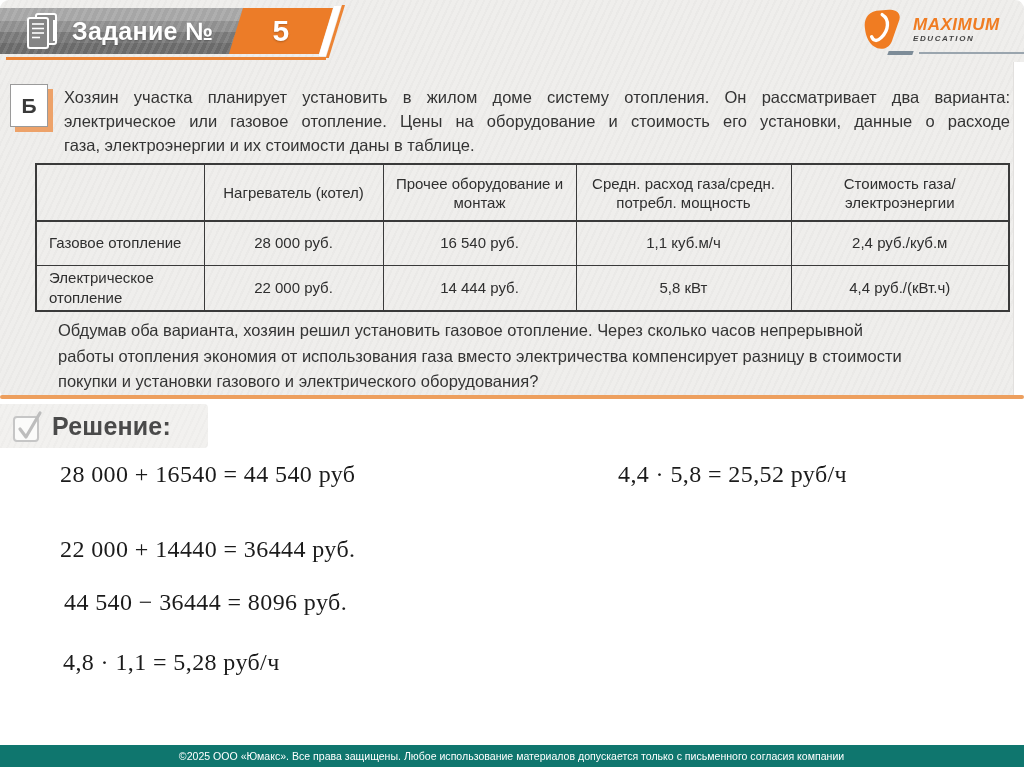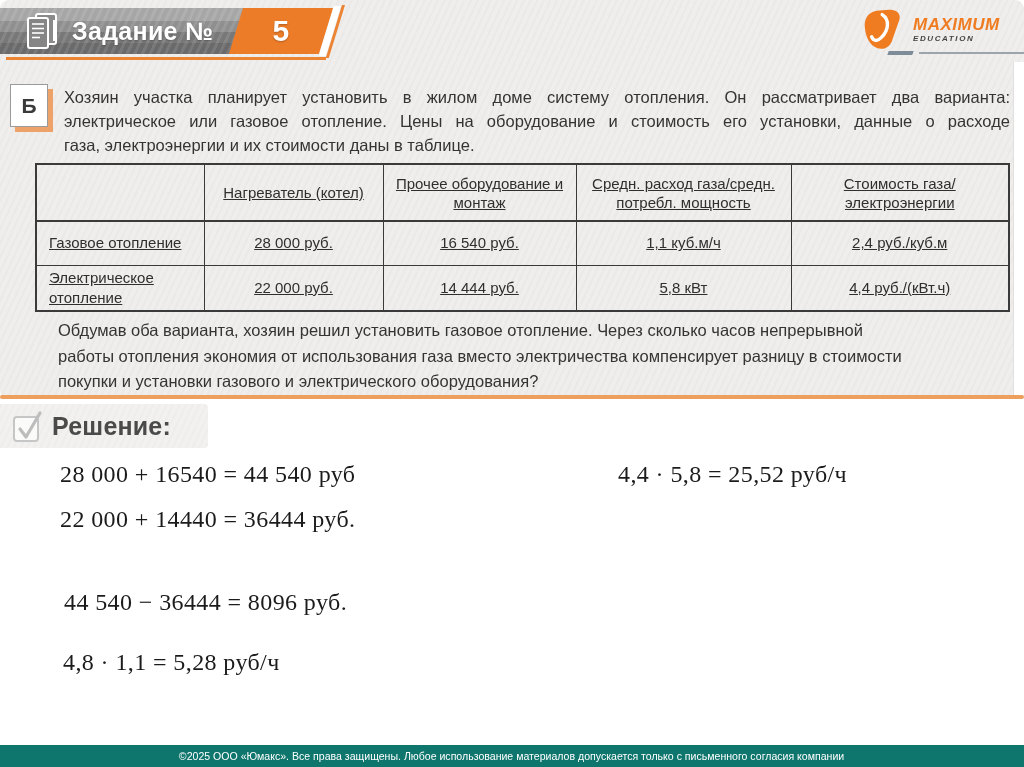--- a/index.html
+++ b/index.html
@@ -63,21 +63,21 @@
   
   .statement { position:absolute; left:64px; top:85px; width:946px;
     font-size:16.5px; line-height:24px; color:#343434; }
   .statement .jline { text-align:justify; text-align-last:justify; }
   .question { position:absolute; left:58px; top:318px; width:952px;
     font-size:16.5px; line-height:25.5px; color:#343434; }
 
   
   table.data-table { position:absolute; left:35px; top:163px; width:973px;
     border-collapse:collapse; table-layout:fixed; border:2px solid #3a3a3a;
-    font-size:15px; color:#2f2f2f;text-decoration:underline; }
+    font-size:15px; color:#2f2f2f; }
   table.data-table th, table.data-table td { border:1px solid #3a3a3a; }
   table.data-table th { font-weight:normal; text-align:center; vertical-align:middle;
     height:57px; padding:3px 10px; line-height:19px; overflow-wrap:anywhere; }
   table.data-table tr.head th { border-bottom:2px solid #3a3a3a; }
   table.data-table td { text-align:center; vertical-align:middle; height:44px;
     padding:2px 8px; line-height:20px; }
   table.data-table td.rowlabel { text-align:left; padding-left:12px; }
 
   
   .orange-divider { position:absolute; left:0; top:395px; width:1024px; height:4px;
@@ -191,21 +191,21 @@
 
   <div class="solution-heading">
     <svg class="check-icon" width="32" height="34" viewBox="0 0 32 34">
       <rect x="2" y="8" width="24" height="24" rx="3" fill="#fbfbfa" stroke="#c6c6c6" stroke-width="2"></rect>
       <path d="M8 20 L14 28 L28 4" fill="none" stroke="#bdbdbd" stroke-width="3.2" stroke-linecap="round" stroke-linejoin="round"></path>
     </svg>
     <span class="solution-label">Решение:</span>
   </div>
 
   <div class="eq" style="left:60px;  top:461px;">28 000 + 16540 = 44 540 руб</div>
-  <div class="eq" style="left:60px;  top:506px;text-align:right;">22 000 + 14440 = 36444 руб.</div>
+  <div class="eq" style="left:60px;  top:536px;text-align:right;">22 000 + 14440 = 36444 руб.</div>
   <div class="eq" style="left:64px;  top:589px;">44 540 − 36444 = 8096 руб.</div>
   <div class="eq" style="left:63px;  top:649px;">4,8 ·  1,1 = 5,28 руб/ч</div>
   <div class="eq" style="left:618px; top:461px;">4,4  · 5,8 = 25,52 руб/ч</div>
 
   <div class="footer">
     <span>©2025 ООО «Юмакс». Все права защищены. Любое использование материалов допускается только с  письменного согласия компании</span>
   </div>
 
 </div>
 

